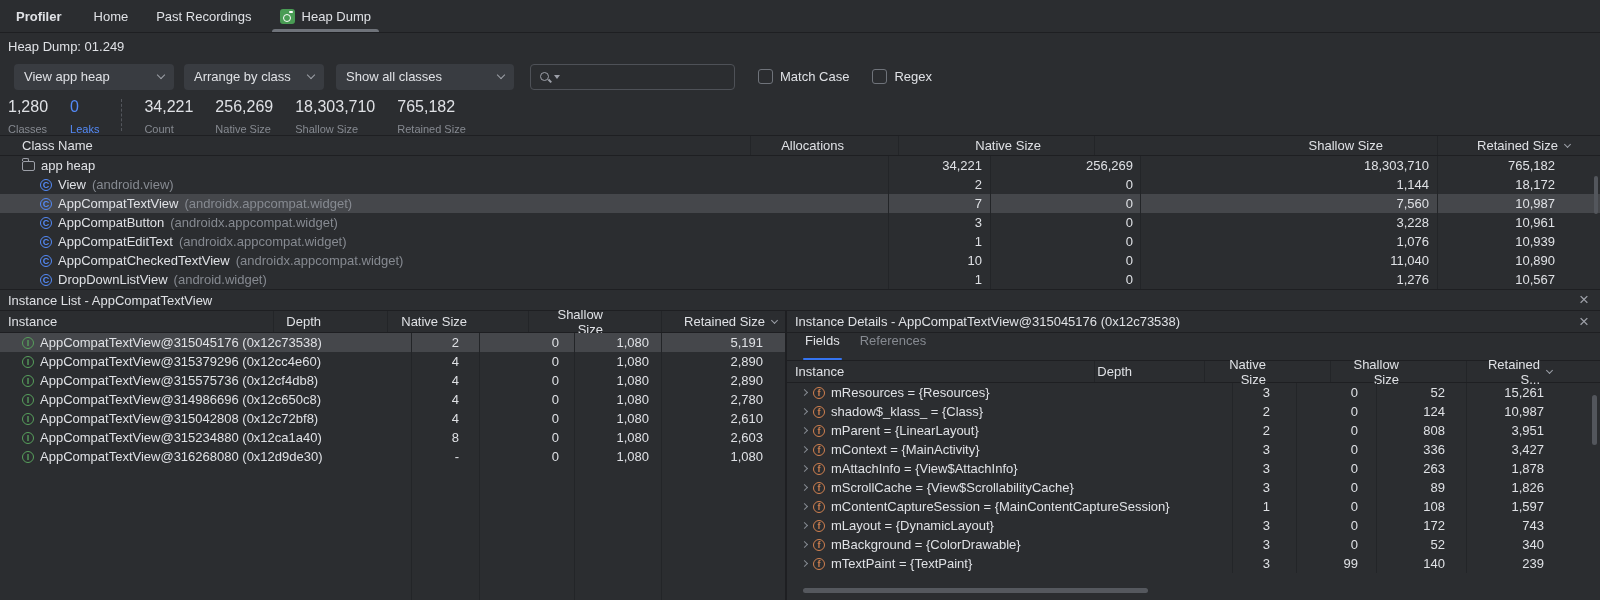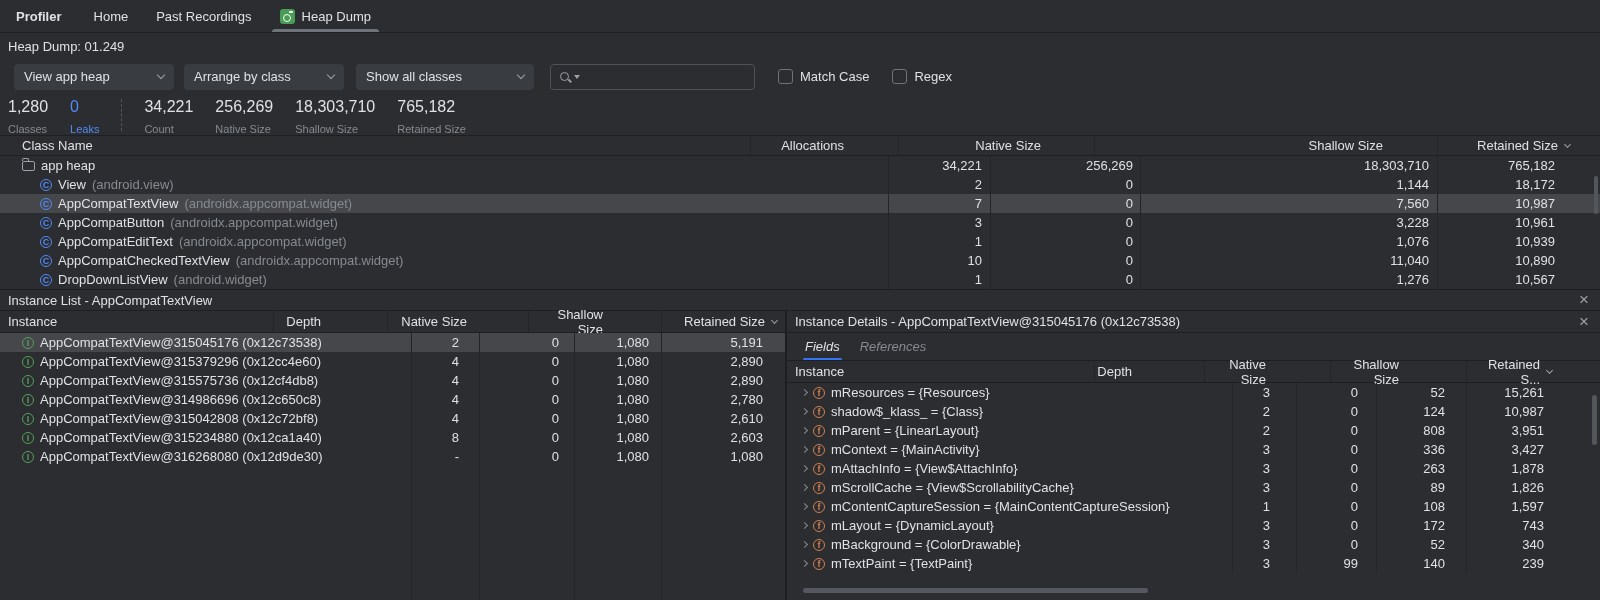--- a/index.html
+++ b/index.html
@@ -17,21 +17,21 @@
   .tab { position:relative; display:flex; align-items:center; gap:7px; padding:0 14px; cursor:default; }
   .tab.selected::after { content:''; position:absolute; left:6px; right:6px; bottom:0; height:3px; background:#6f737a; border-radius:3px 3px 0 0; }
   .heap-dump-icon { width:15px; height:15px; background:#499c54; border-radius:3px; position:relative; flex:none; }
   .heap-dump-icon::before { content:''; position:absolute; left:3px; top:5px; width:6px; height:6px; border:1.5px solid #fff; border-radius:50%; }
   .heap-dump-icon::after { content:''; position:absolute; right:2px; top:2px; width:4px; height:2px; background:#fff; border-radius:1px; }
   
   .subtitle { height:27px; display:flex; align-items:center; padding-left:8px; }
   
   .toolbar { height:33px; display:flex; align-items:center; padding:0 14px; }
   .dropdown { height:26px; background:#393c41; border-radius:4px; display:flex; align-items:center; justify-content:space-between; padding:0 10px; margin-right:8px; cursor:default; }
-  .dd-heap { width:160px; } .dd-arrange { width:160px; margin-left:2px;} .dd-show { width:178px; margin-left:4px; }
+  .dd-heap { width:160px; } .dd-arrange { width:140px; margin-left:2px;} .dd-show { width:178px; margin-left:4px; }
   .dd-chevron { width:6px; height:6px; border-right:1.5px solid #9da0a8; border-bottom:1.5px solid #9da0a8; transform:rotate(45deg); margin-top:-3px; flex:none; }
   .searchbox { height:26px; width:205px; border:1px solid #4e5157; border-radius:4px; display:flex; align-items:center; padding:0 8px; margin-left:8px; }
   .search-icon { width:14px; height:14px; position:relative; flex:none; }
   .search-icon::before { content:''; position:absolute; left:1px; top:2px; width:7px; height:7px; border:1.5px solid #9da0a8; border-radius:50%; }
   .search-icon::after { content:''; position:absolute; left:9px; top:10px; width:4px; height:1.5px; background:#9da0a8; transform:rotate(45deg); }
   .search-caret { width:0; height:0; border-left:3px solid transparent; border-right:3px solid transparent; border-top:4px solid #9da0a8; margin-left:1px; flex:none; }
   .searchbox input { flex:1; background:transparent; border:none; outline:none; color:#dfe1e5; font:inherit; margin-left:6px; min-width:0; }
   .check-group { display:flex; align-items:center; margin-left:23px; }
   .checkbox { width:15px; height:15px; border:1.5px solid #6f737a; border-radius:3px; background:transparent; flex:none; }
   .check-label { margin-left:7px; }
@@ -81,21 +81,21 @@
   .il-native { width:95px; padding-right:15px; }
   .il-shallow { width:87px; padding-right:12px; }
   .il-retained { width:124px; padding-right:22px; }
   .thead .il-retained { padding-right:8px; }
   .il-filler { flex:1; display:flex; }
   .il-filler .num { height:auto; align-self:stretch; }
   
   .details-panel { flex:1; display:flex; flex-direction:column; position:relative; }
   .details-panel .panel-titlebar { border-top:none; height:22px; }
   .dtabs { height:28px; display:flex; align-items:stretch; padding-left:8px; border-bottom:1px solid #1e1f22; }
-  .dtab { position:relative; display:flex; align-items:center; padding:0 10px; color:#868a91; cursor:default;font-style:italic; }
+  .dtab { position:relative; display:flex; padding:0 10px; color:#868a91; cursor:default; }
   .dtab.selected { color:#dfe1e5; }
   .dtab.selected::after { content:''; position:absolute; left:8px; right:8px; bottom:0; height:2px; background:#3574f0; border-radius:1px; }
   .details-panel .thead { border-top:none; height:22px; }
   .details-panel .cell-name { padding-left:8px; }
   .id-depth { width:64px; padding-right:26px; }
   .id-native { width:80px; padding-right:18px; }
   .id-shallow { width:90px; padding-right:21px; }
   .id-retained { width:134px; padding-right:56px; }
   .thead .id-retained { padding-right:48px;justify-content:space-between; }
   .id-hscroll { position:absolute; left:16px; bottom:7px; width:345px; height:5px; background:#55585e; border-radius:3px; }

